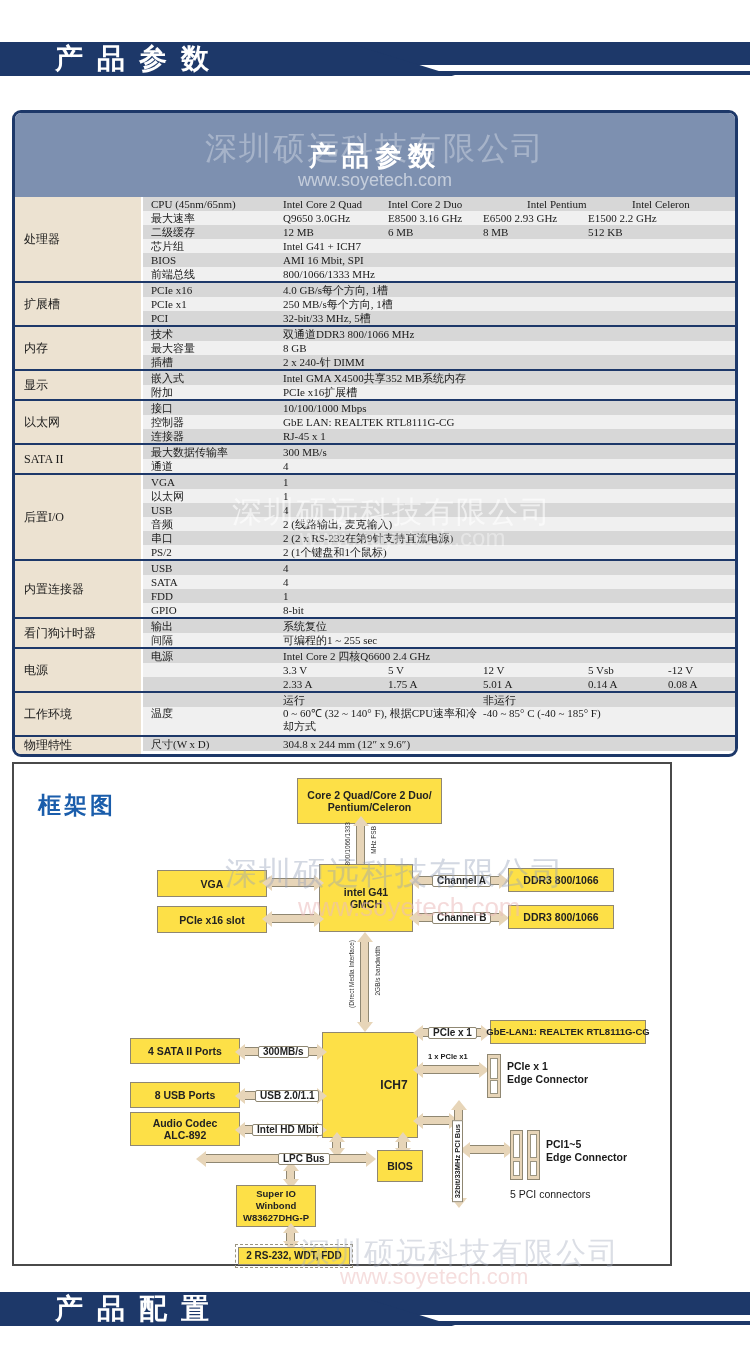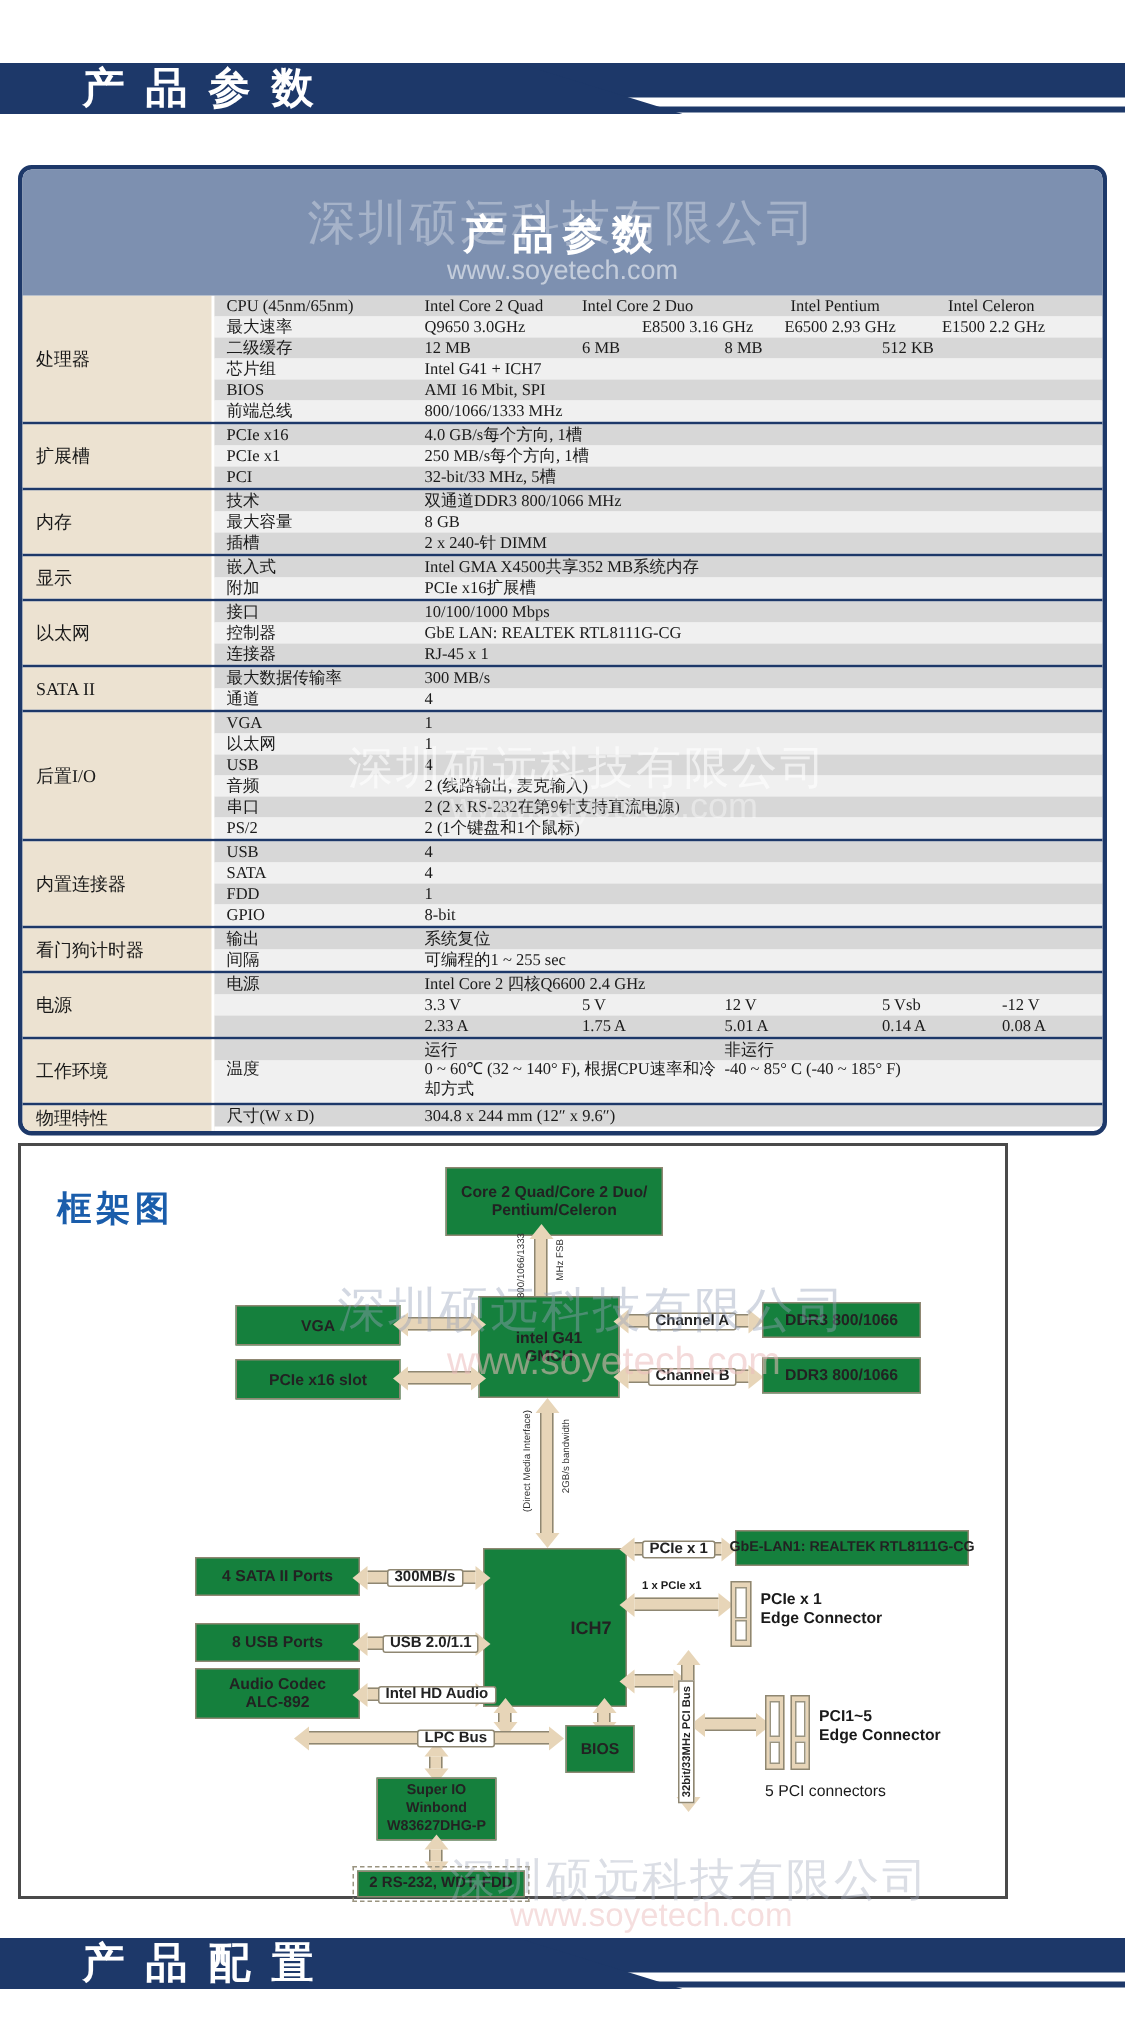--- a/index.html
+++ b/index.html
@@ -40,21 +40,21 @@
   .vals { flex:1; display:flex; }
   .val  { white-space:nowrap; overflow:hidden; padding-right:4px; }
   .val.wrap { white-space:normal; }
   .val.grow { flex:1; }
 
   
   .diagram { position:absolute; left:12px; top:762px; width:660px; height:504px;
              background:#fff; border:2px solid #4a4a4a; }
   .dg-title { position:absolute; left:24px; top:26px; font-size:23px; font-weight:bold;
               color:#1a5dab; letter-spacing:3px; }
-  .dbox { position:absolute; background:#15803d; border:1px solid #8f8772; color:#222;
+  .dbox { position:absolute; background:#fde047; border:1px solid #8f8772; color:#222;
           display:flex; align-items:center; justify-content:center; text-align:center;
           font-size:10.5px; font-weight:bold; line-height:12px; white-space:pre-line; }
   .ah { position:absolute; height:9px; background:#e7d5b8;
         border-top:1px solid #8f8772; border-bottom:1px solid #8f8772; }
   .ah::before { content:''; position:absolute; left:-10px; top:50%; transform:translateY(-50%);
                 border:8px solid transparent; border-left:none; border-right:10px solid #e7d5b8; }
   .ah::after  { content:''; position:absolute; right:-10px; top:50%; transform:translateY(-50%);
                 border:8px solid transparent; border-right:none; border-left:10px solid #e7d5b8; }
   .av { position:absolute; width:9px; background:#e7d5b8;
         border-left:1px solid #8f8772; border-right:1px solid #8f8772; }
@@ -112,21 +112,21 @@
                 <div class="val" style="flex: 0 0 105px;">Intel Core 2 Quad</div>
                 <div class="val" style="flex: 0 0 95px;">Intel Core 2 Duo</div>
                 <div class="val" style="flex: 0 0 105px; margin-left: 44px;">Intel Pentium</div>
                 <div class="val" style="flex: 0 0 80px;">Intel Celeron</div>
               </div>
             </div>
             <div class="row r1">
               <div class="lab">最大速率</div>
               <div class="vals">
                 <div class="val" style="flex: 0 0 105px;">Q9650 3.0GHz</div>
-                <div class="val" style="flex: 0 0 95px; margin-left: 40px;">E8500 3.16 GHz</div>
+                <div class="val" style="flex: 0 0 95px;">E8500 3.16 GHz</div>
                 <div class="val" style="flex: 0 0 105px;">E6500 2.93 GHz</div>
                 <div class="val" style="flex: 0 0 80px;">E1500 2.2 GHz</div>
               </div>
             </div>
             <div class="row r0">
               <div class="lab">二级缓存</div>
               <div class="vals">
                 <div class="val" style="flex: 0 0 105px;">12 MB</div>
                 <div class="val" style="flex: 0 0 95px;">6 MB</div>
                 <div class="val" style="flex: 0 0 105px;">8 MB</div>
@@ -441,21 +441,21 @@
     <div class="dbox" style="left:308px; top:268px; width:96px; height:106px; font-size:12px;padding-left:48px;">ICH7</div>
     <div class="dbox" style="left:116px; top:274px; width:110px; height:26px;">4 SATA II Ports</div>
     <div class="ah" style="left:231px; top:283px; width:72px;"></div>
     <div class="alab" style="left:244px; top:282px;">300MB/s</div>
     <div class="dbox" style="left:116px; top:318px; width:110px; height:26px;">8 USB Ports</div>
     <div class="ah" style="left:231px; top:327px; width:72px;"></div>
     <div class="alab" style="left:241px; top:326px;">USB 2.0/1.1</div>
     <div class="dbox" style="left:116px; top:348px; width:110px; height:34px;">Audio Codec
 ALC-892</div>
     <div class="ah" style="left:231px; top:361px; width:72px;"></div>
-    <div class="alab" style="left:238px; top:360px;">Intel HD Audio</div>
+    <div class="alab" style="left:238px; top:360px;">Intel HD Mbit</div>
 
     <div class="ah" style="left:409px; top:264px; width:58px;"></div>
     <div class="alab" style="left:414px; top:263px;">PCIe x 1</div>
     <div class="dbox" style="left:476px; top:256px; width:156px; height:24px; font-size:9.5px; white-space:nowrap;">GbE-LAN1: REALTEK RTL8111G-CG</div>
 
     <div class="dtext" style="left:414px; top:286px; font-size:7.5px;">1 x PCIe x1</div>
     <div class="ah" style="left:409px; top:301px; width:56px;"></div>
     <div class="slot" style="left:473px; top:290px; width:14px; height:44px;"></div>
     <div class="dtext" style="left:493px; top:296px;">PCIe x 1
 Edge Connector</div>
@@ -469,21 +469,21 @@
     <div class="dtext" style="left:532px; top:374px;">PCI1~5
 Edge Connector</div>
     <div class="dtext" style="left:496px; top:424px; font-weight:normal;">5 PCI connectors</div>
 
     <div class="av" style="left:318px; top:378px; height:6px;"></div>
     <div class="av" style="left:384px; top:378px; height:6px;"></div>
     <div class="ah" style="left:192px; top:390px; width:160px;"></div>
     <div class="alab" style="left:264px; top:389px;">LPC Bus</div>
     <div class="dbox" style="left:363px; top:386px; width:46px; height:32px;">BIOS</div>
     <div class="av" style="left:272px; top:407px; height:8px;"></div>
-    <div class="dbox" style="left:237px; top:421px; width:80px; height:42px; font-size:9.5px; line-height:12px;">Super IO
+    <div class="dbox" style="left:222px; top:421px; width:80px; height:42px; font-size:9.5px; line-height:12px;">Super IO
 Winbond
 W83627DHG-P</div>
     <div class="av" style="left:272px; top:469px; height:8px;"></div>
     <div class="dbox rs232" style="left:224px; top:483px; width:112px; height:18px; font-size:10px;">2 RS-232, WDT, FDD</div>
   </div>
 
   <div class="wm-cn" style="left:225px; top:852px; color:rgba(150,162,185,0.42); font-size:32px;">深圳硕远科技有限公司</div>
   <div class="wm-url" style="left:298px; top:892px; color:rgba(235,188,188,0.55); font-size:26px;">www.soyetech.com</div>
 
   <div class="wm-cn" style="left:300px; top:1233px; color:rgba(165,172,190,0.40);">深圳硕远科技有限公司</div>

